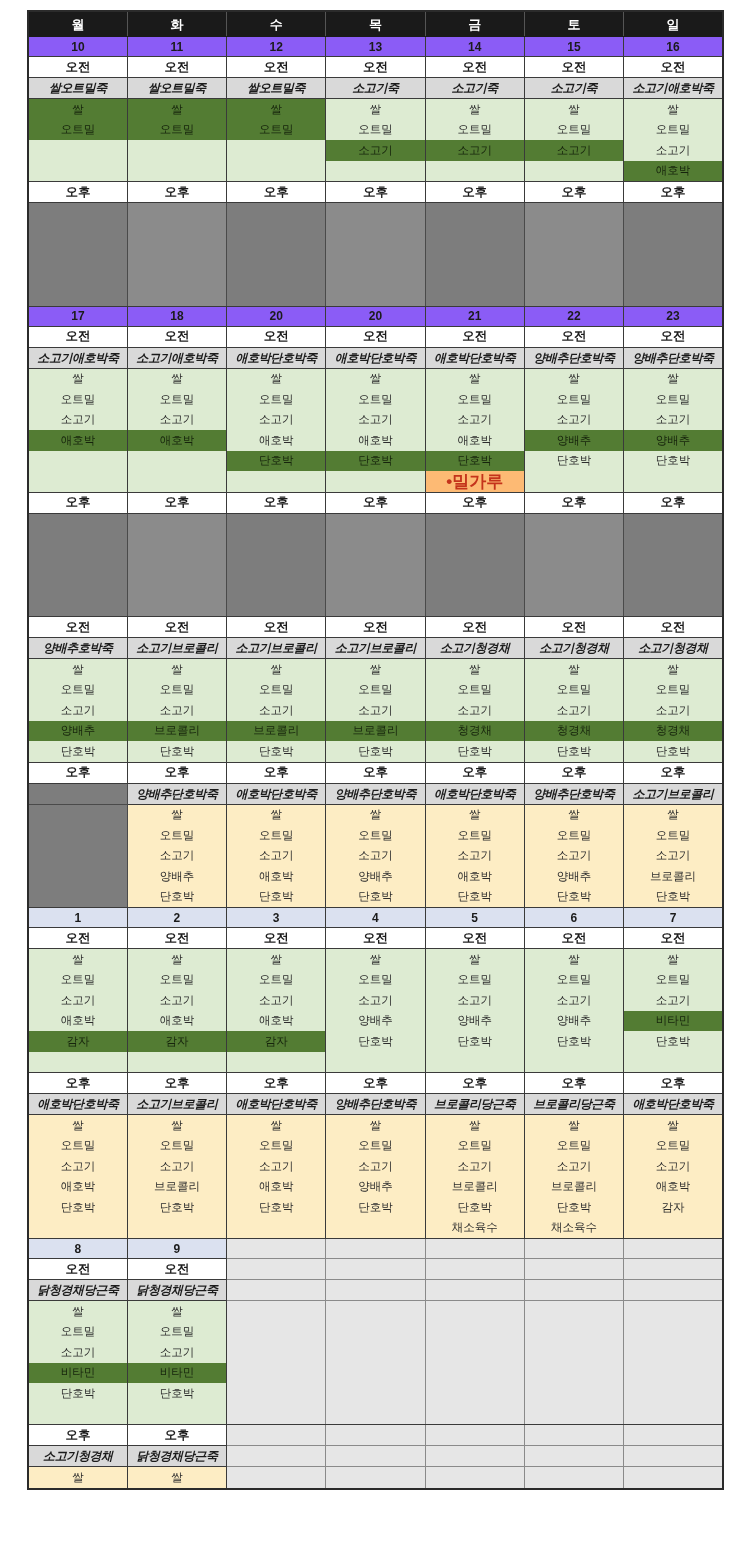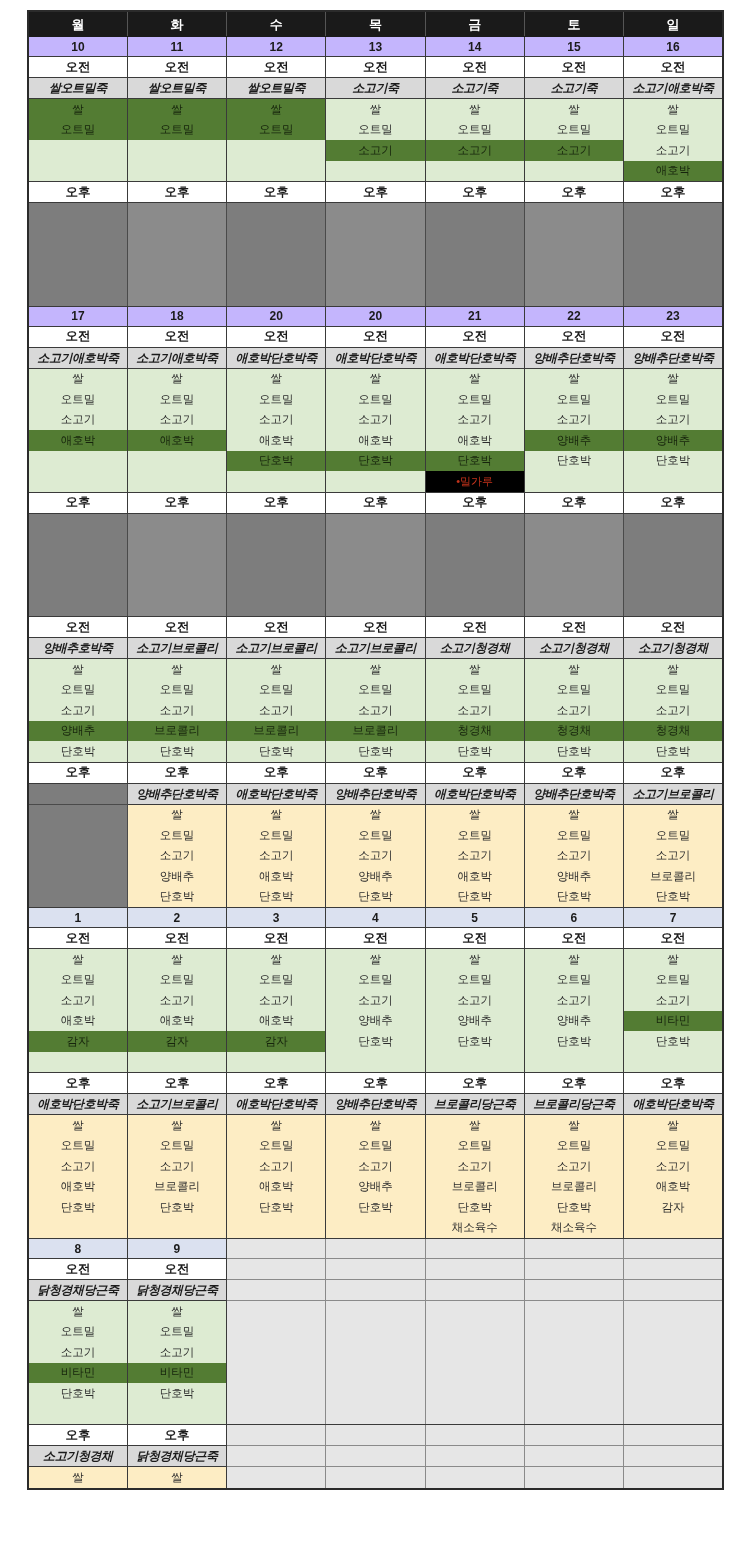--- a/index.html
+++ b/index.html
@@ -42,21 +42,21 @@
     height:24px;
     border-color:#1a1a1a;
     border-left:1px solid #555;
     border-right:1px solid #555;
   }
   
   tr.dates td{
     font-weight:bold;
     font-size:12px;
     height:19px;
-    background:#c4b5fd;
+    background:#8b5cf6;
   }
   tr.dates td.blue{background:#dbe1f0;}
   tr.dates td.blank{background:#e6e6e6;border-color:#8a8a8a;}
   
   tr.meal td{
     font-weight:bold;
     font-size:12.5px;
     height:20px;
     background:#ffffff;
   }
@@ -75,21 +75,21 @@
   tr.ing td{
     font-size:11.5px;
     height:20.5px;
     background:#ddebd2;
     border-top:none;
     border-bottom:none;
     color:#2d2d2d;
   }
   tr.ing td.pm{background:#fdedc4;}
   tr.ing td.hl{background:#537c33;color:#16240c;}
-  tr.ing td.alg{background:#000000;color:#c4331b;font-weight:normal;font-size:11px;}
+  tr.ing td.alg{background:#fdba74;color:#c4331b;font-weight:bold;font-size:17px;}
   tr.ing td.eggred{background:#537c33;color:#c4331b;font-weight:bold;font-size:11.5px;}
   tr.ing td.gray{background:#7d7d7d;border-color:#4a4a4a;}
   tr.ing td.graylight{background:#8b8b8b;border-color:#4a4a4a;}
   tr.ing td.blank{background:#e6e6e6;border-color:#8a8a8a;border-top:none;border-bottom:none;}
   tr.ing.first td{border-top:1px solid #3a3a3a;}
   tr.ing.last td{border-bottom:1px solid #3a3a3a;}
 </style>
 </head>
 <body>
 

